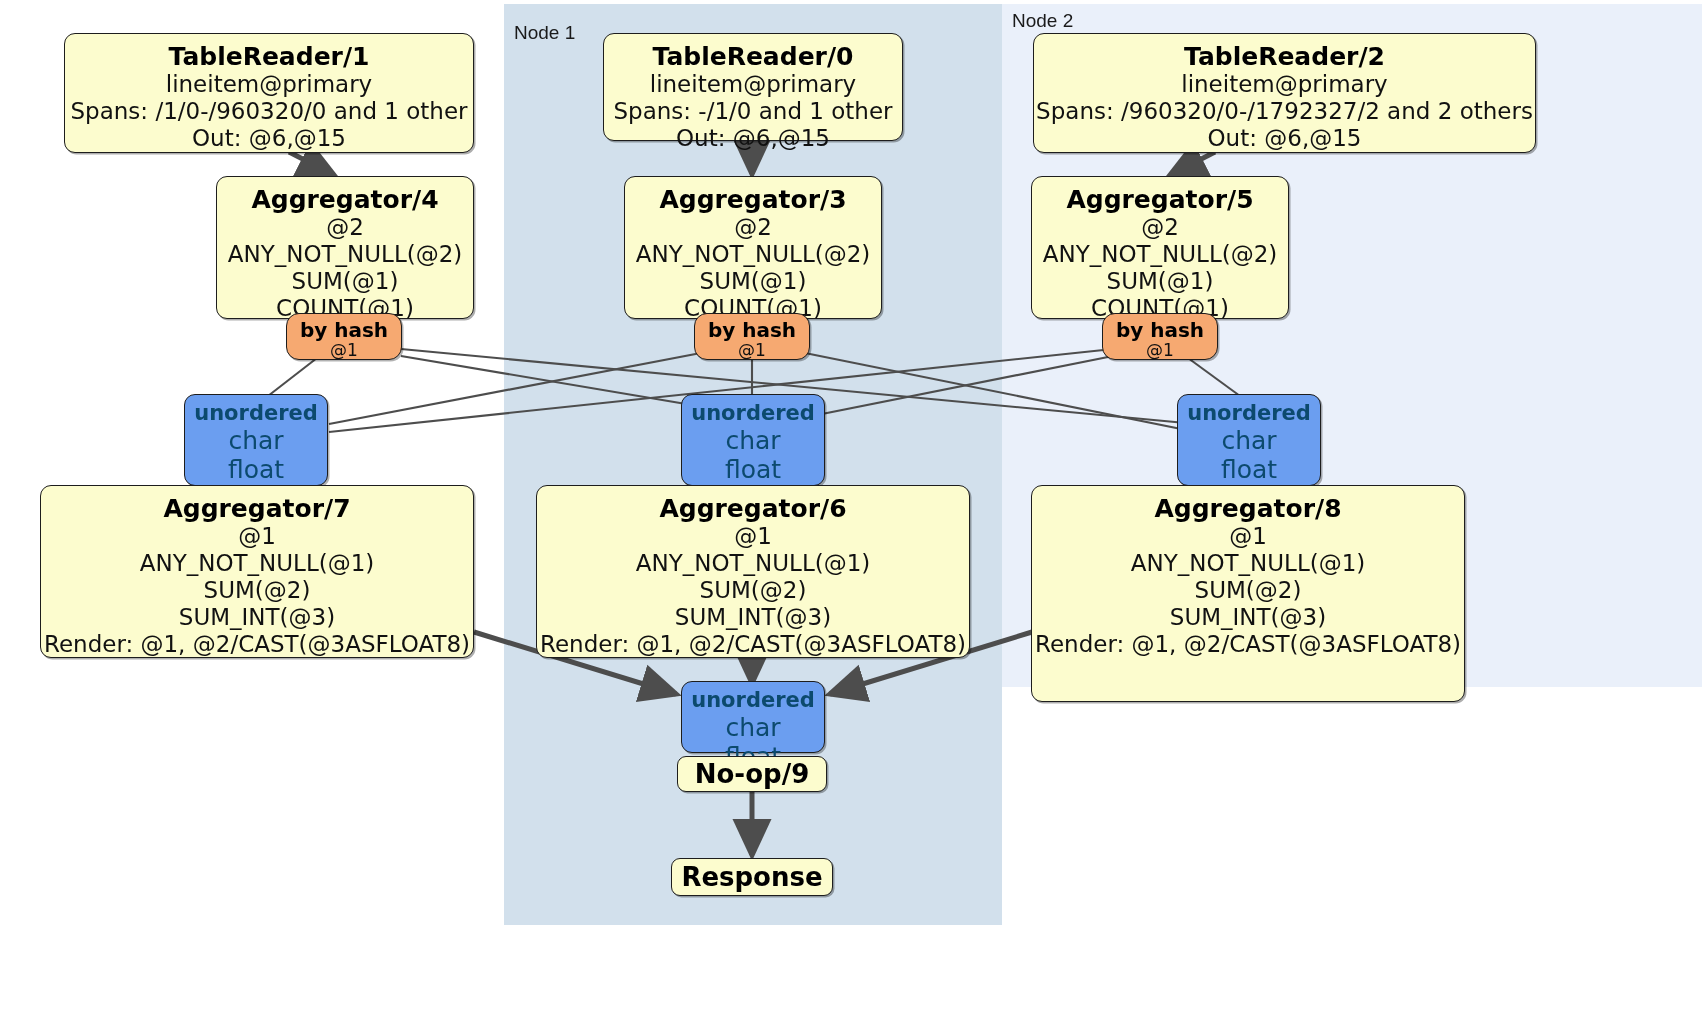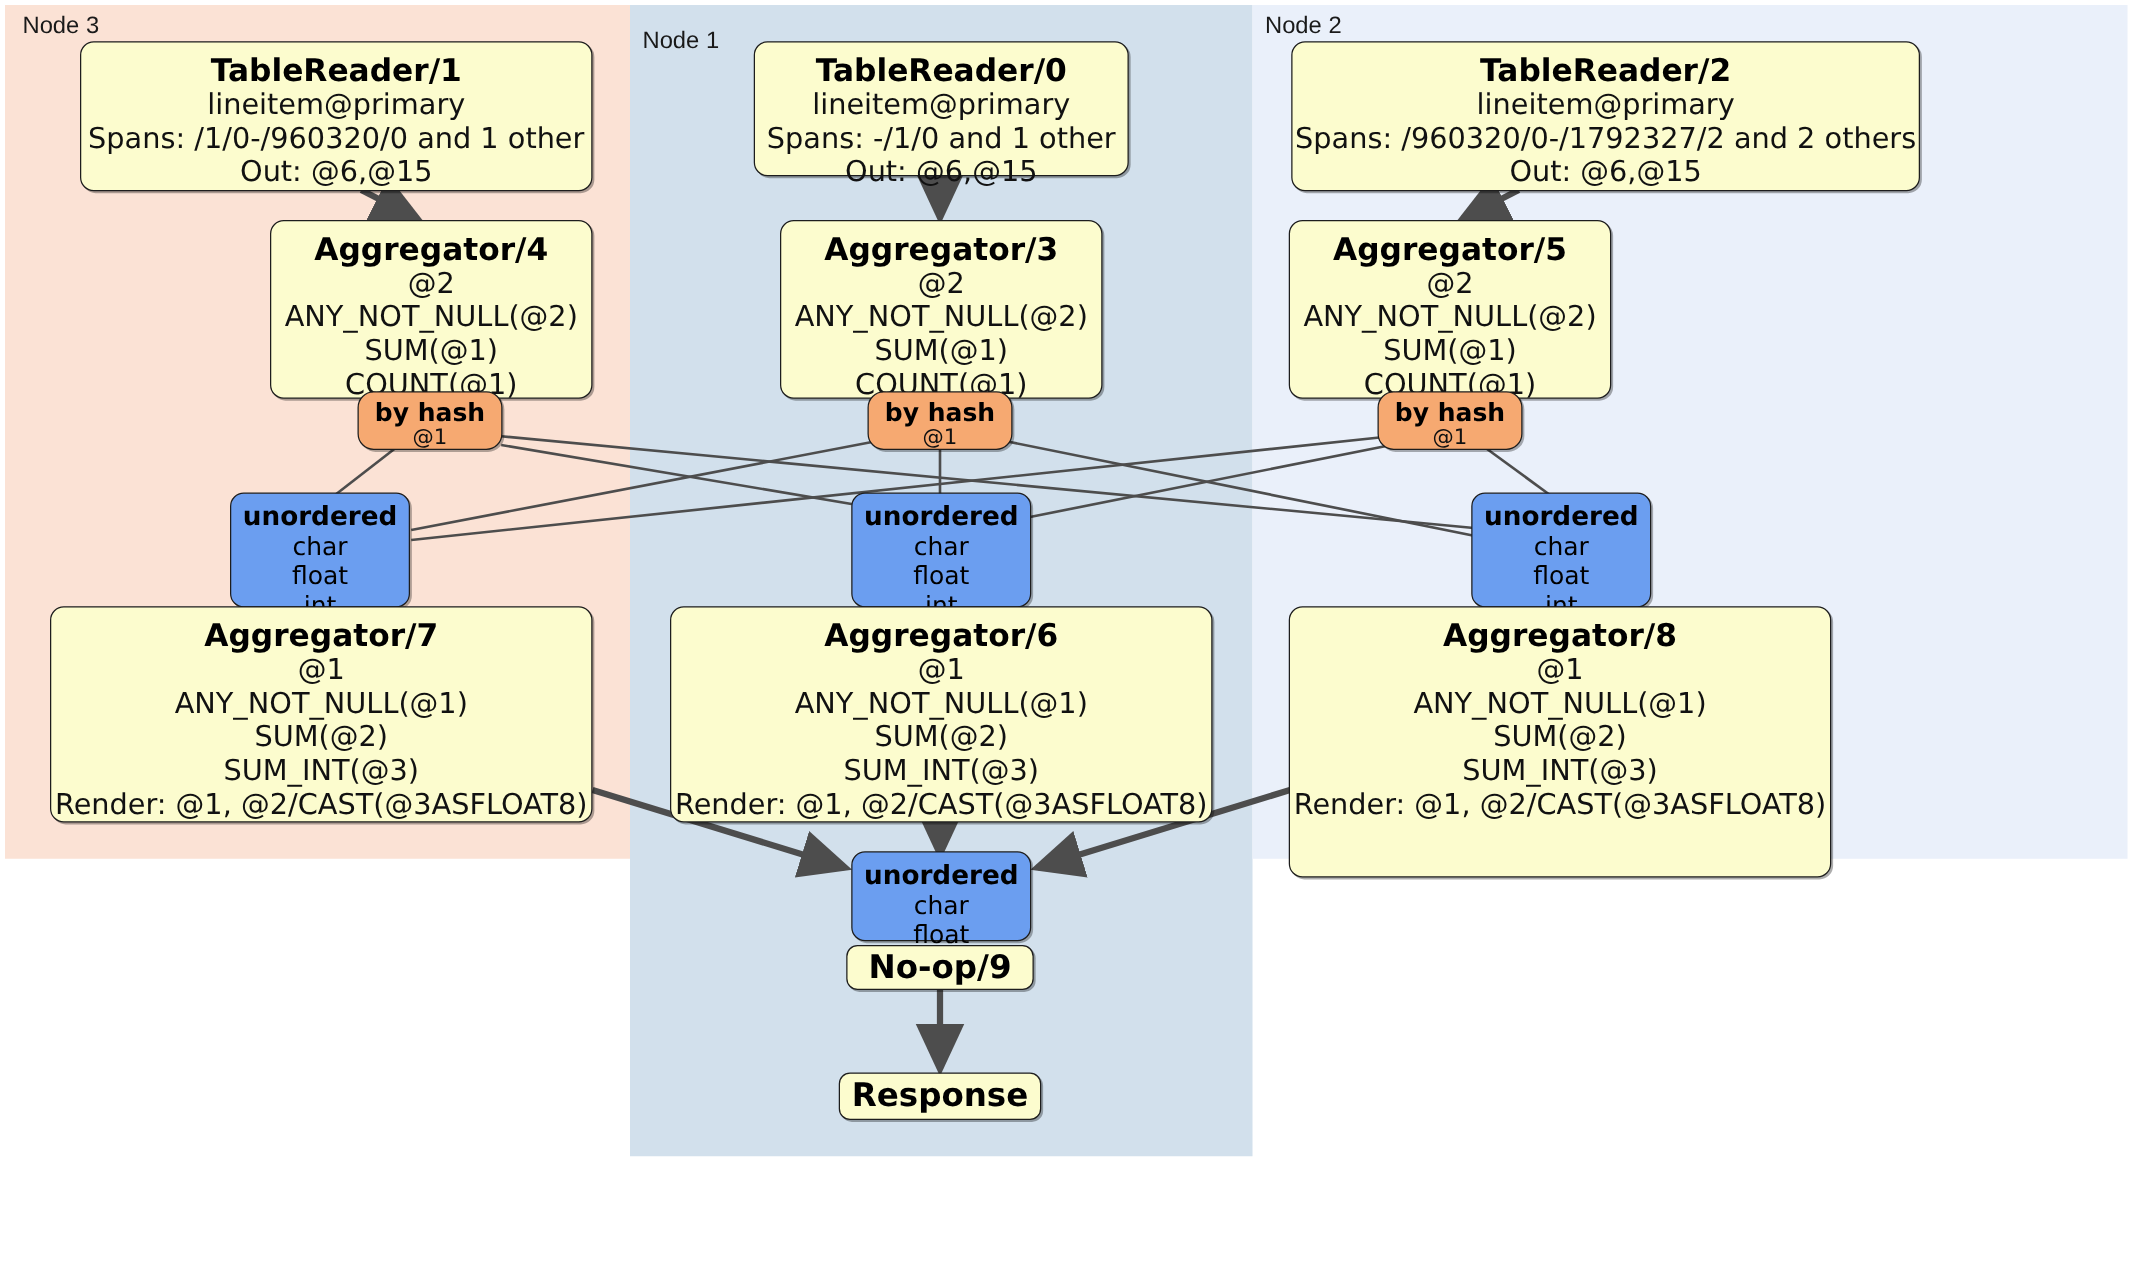--- a/index.html
+++ b/index.html
@@ -21,36 +21,33 @@
   .proc .title{font-weight:bold;font-size:25px;line-height:1.12;color:#000;}
   .proc .line{font-size:23px;line-height:1.17;color:#111;white-space:nowrap;}
 
   .router{background:#f6a971;border:1.6px solid #1d1d1d;border-radius:13px;
           box-shadow:1.5px 1.5px 0 rgba(0,0,0,0.3);}
   .router .title{font-weight:bold;font-size:20px;line-height:1.1;color:#000;}
   .router .line{font-size:17px;line-height:1.15;color:#111;}
 
   .recv{background:#6b9ef0;border:1.6px solid #1d1d1d;border-radius:11px;
         box-shadow:1.5px 1.5px 0 rgba(0,0,0,0.3);}
-  .recv .title{font-weight:bold;font-size:21px;line-height:1.12;color:#000000;}
-  .recv .line{font-size:20px;line-height:1.18;color:#000000;}
+  .recv .title{font-weight:bold;font-size:21px;line-height:1.12;color:#0c4a6e;}
+  .recv .line{font-size:25px;line-height:1.18;color:#0c4a6e;}
 
   .small-proc{background:#fcfcce;border:1.6px solid #1d1d1d;border-radius:9px;
               box-shadow:1.5px 1.5px 0 rgba(0,0,0,0.32);
               justify-content:center;}
   .small-proc .title{font-weight:bold;font-size:26px;color:#000000;line-height:1;}
 </style>
 </head>
 <body>
 
 <div id="stage">
 
-  <div class="panel" style="left:4px;top:4px;width:500px;height:683px;background:#fbe2d5;">
-    <div class="panel-label" style="left:14px;top:6px;">Node 3</div>
-  </div>
 
   <div class="panel" style="left:504px;top:4px;width:498px;height:921px;background:#d2e0ec;">
     <div class="panel-label" style="left:10px;top:18px;">Node 1</div>
   </div>
 
   <div class="panel" style="left:1002px;top:4px;width:700px;height:683px;background:#eaf0fa;">
     <div class="panel-label" style="left:10px;top:6px;">Node 2</div>
   </div>
 
   <svg class="edges" viewBox="0 0 1706 1016" preserveAspectRatio="none">

